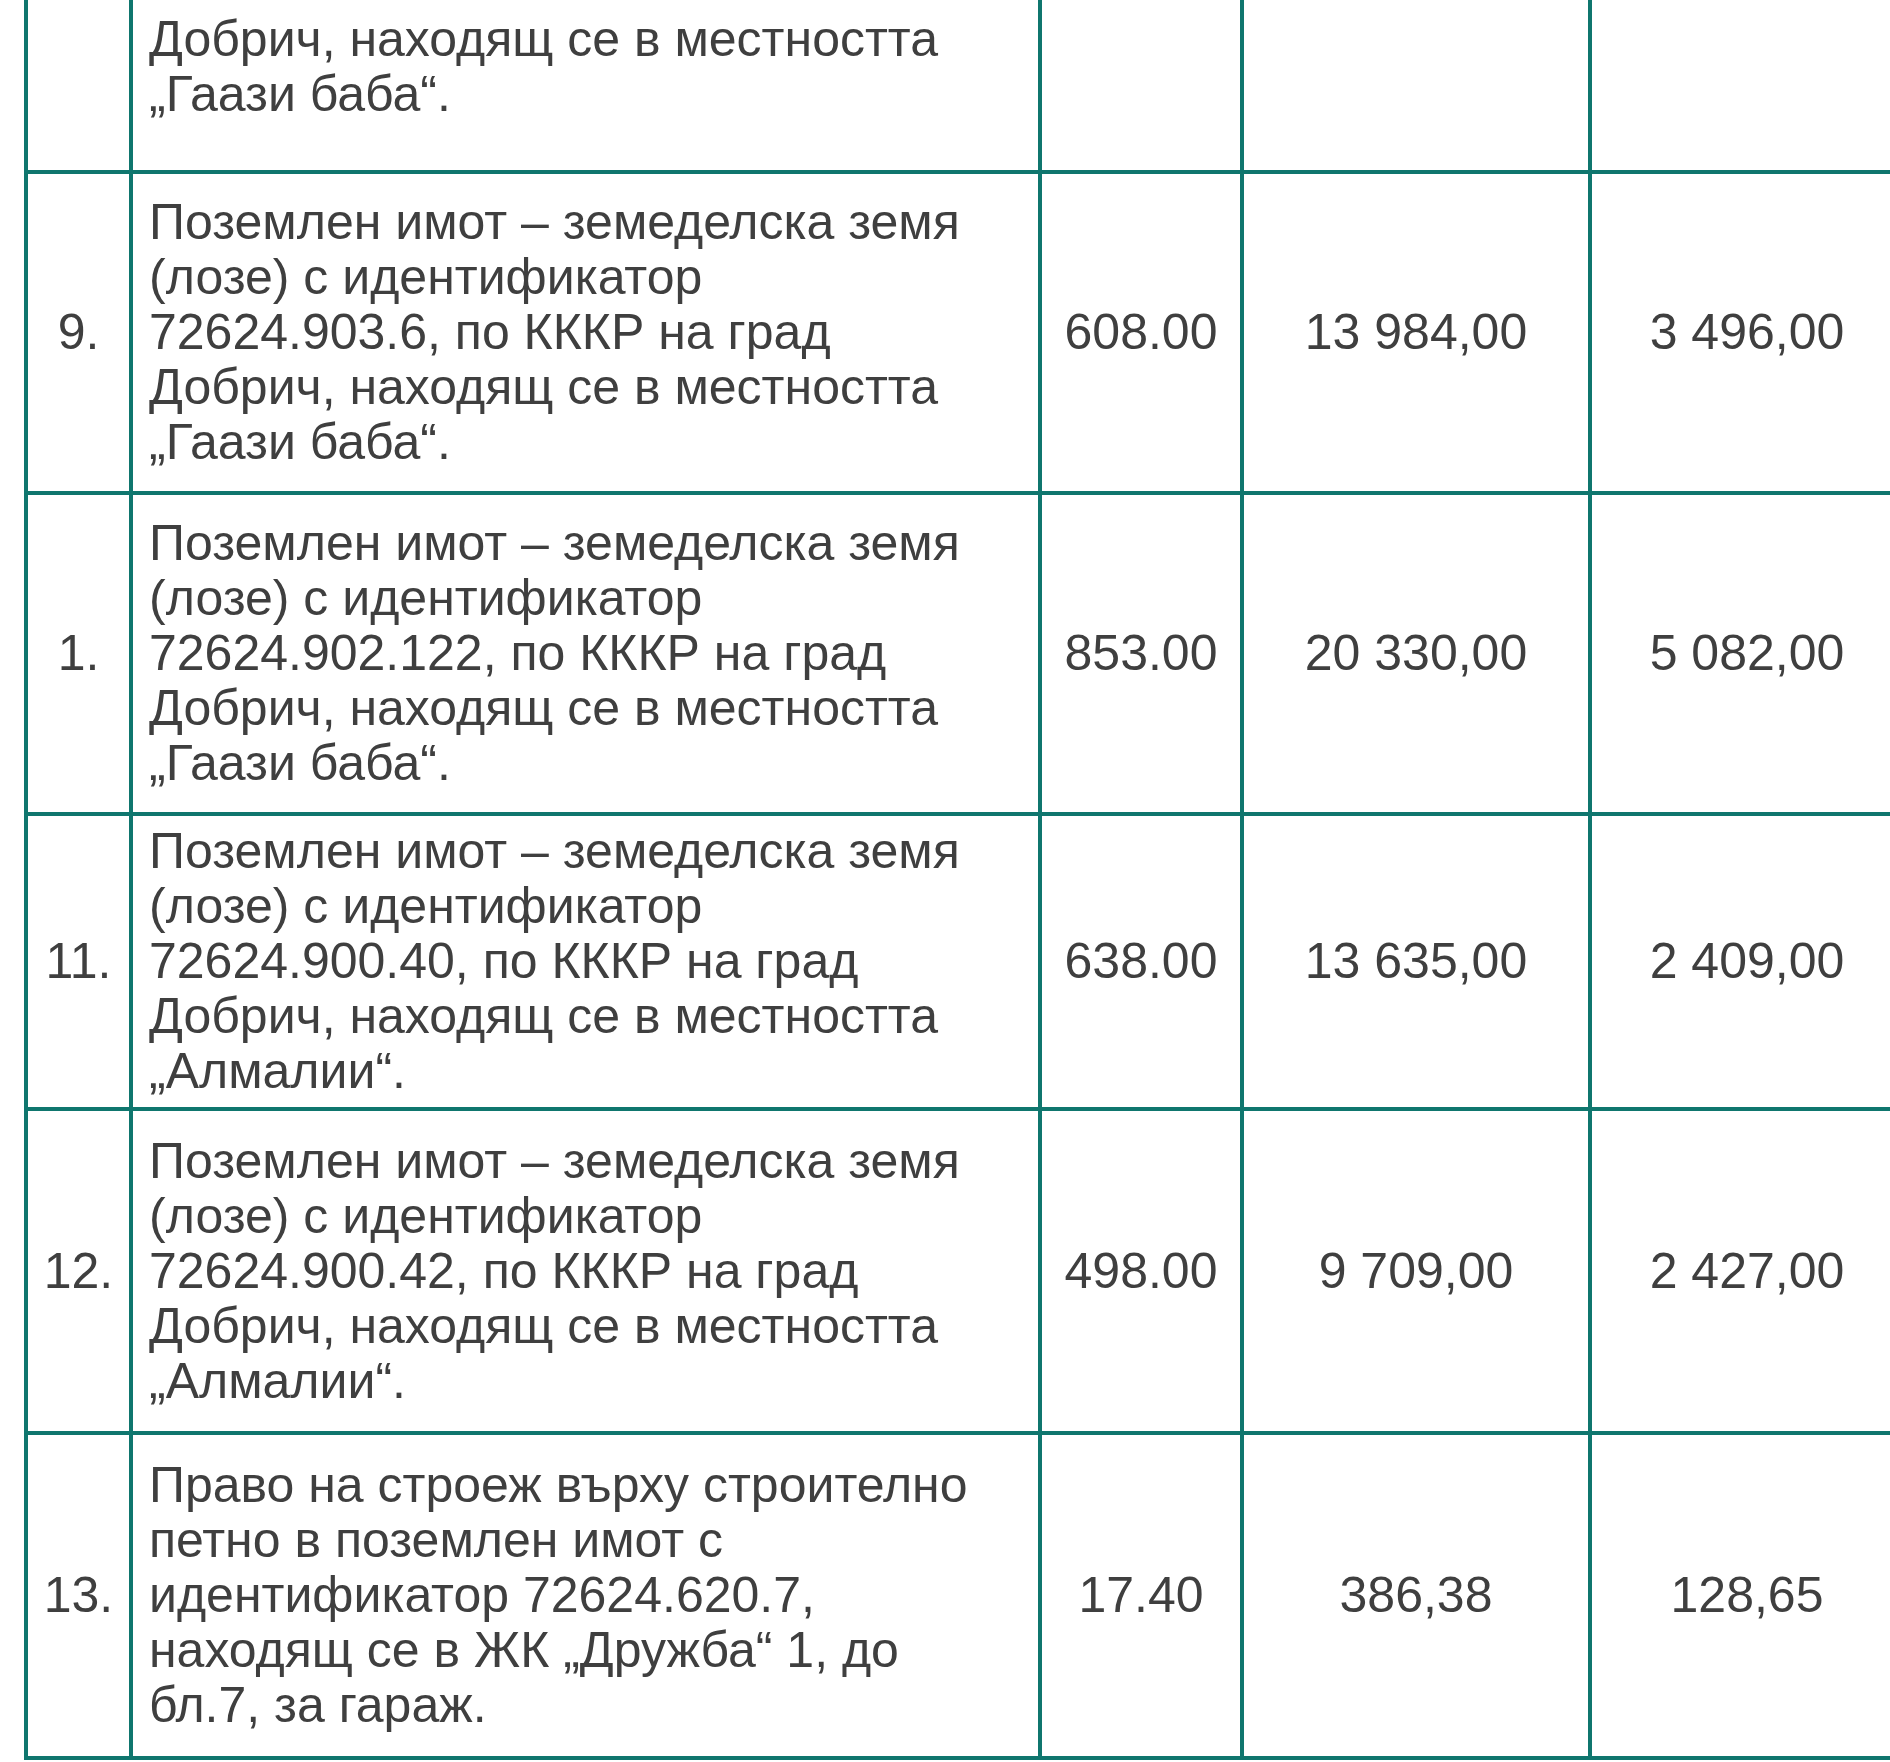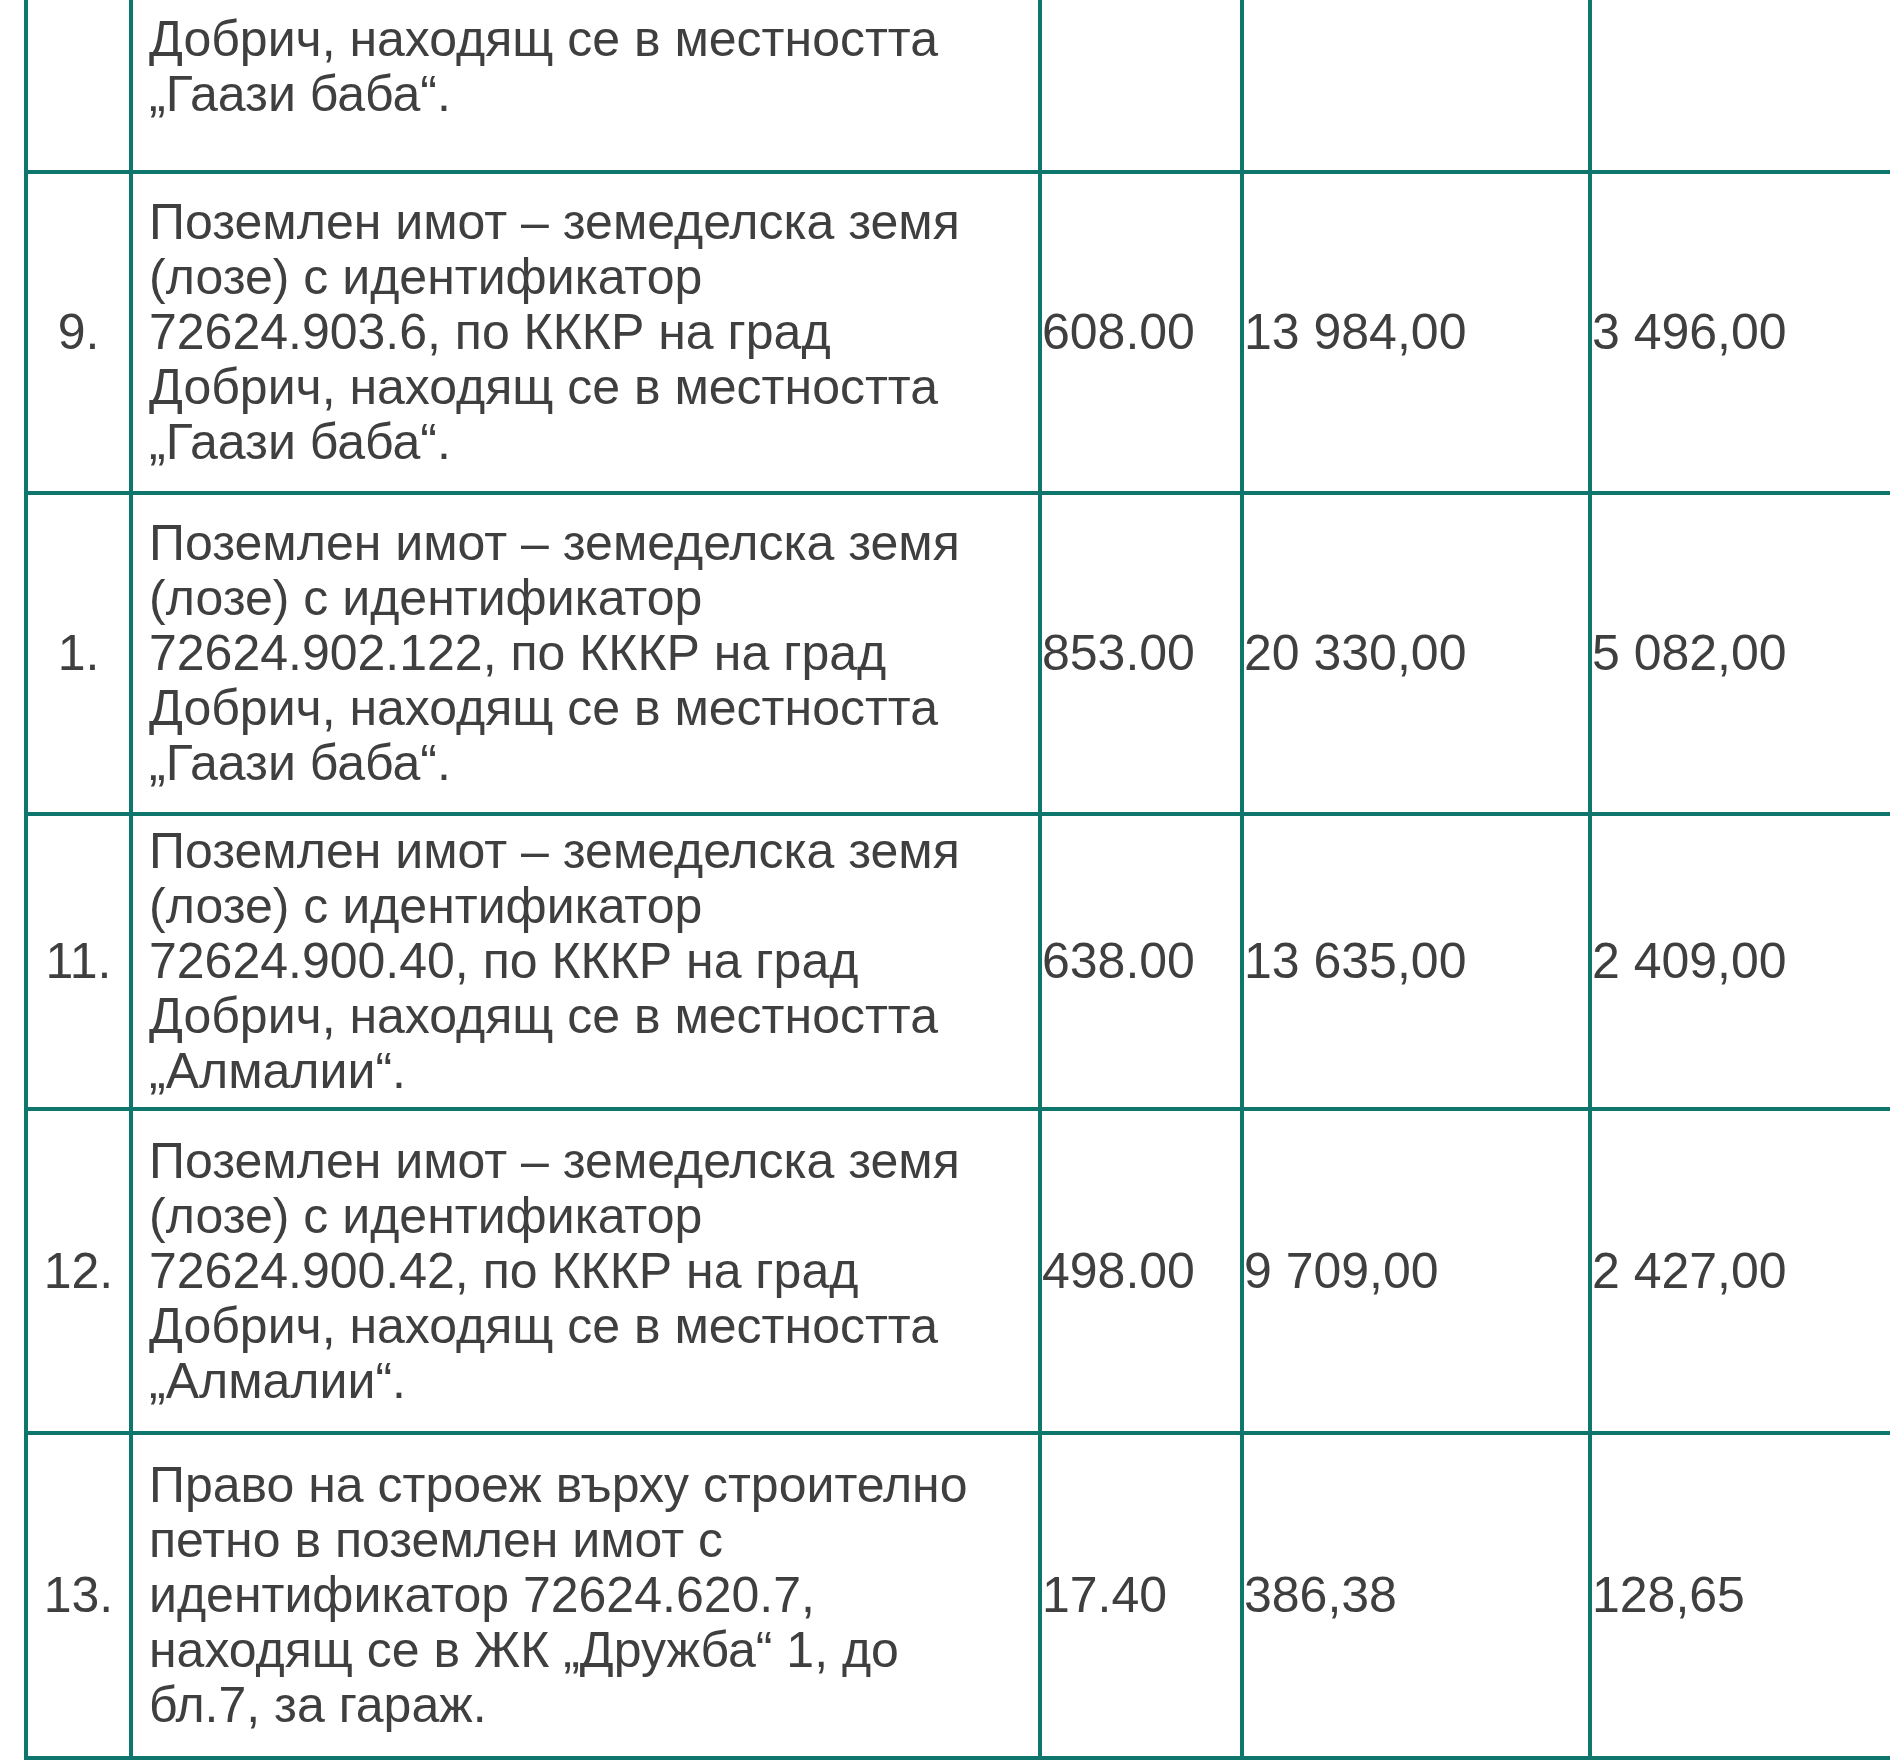--- a/index.html
+++ b/index.html
@@ -42,21 +42,21 @@
     text-align: left;
     vertical-align: middle;
     padding: 8px 20px 8px 16px;
     white-space: pre-line;
   }
   tr.row-cont td.cell-desc {
     vertical-align: top;
     padding-top: 12px;
   }
   td.cell-val {
-    text-align: left;
+    text-align: center;
     vertical-align: middle;
     padding: 0;
   }
 </style>
 </head>
 <body>
 
 <div class="doc">
   <table class="props">
     <colgroup>

